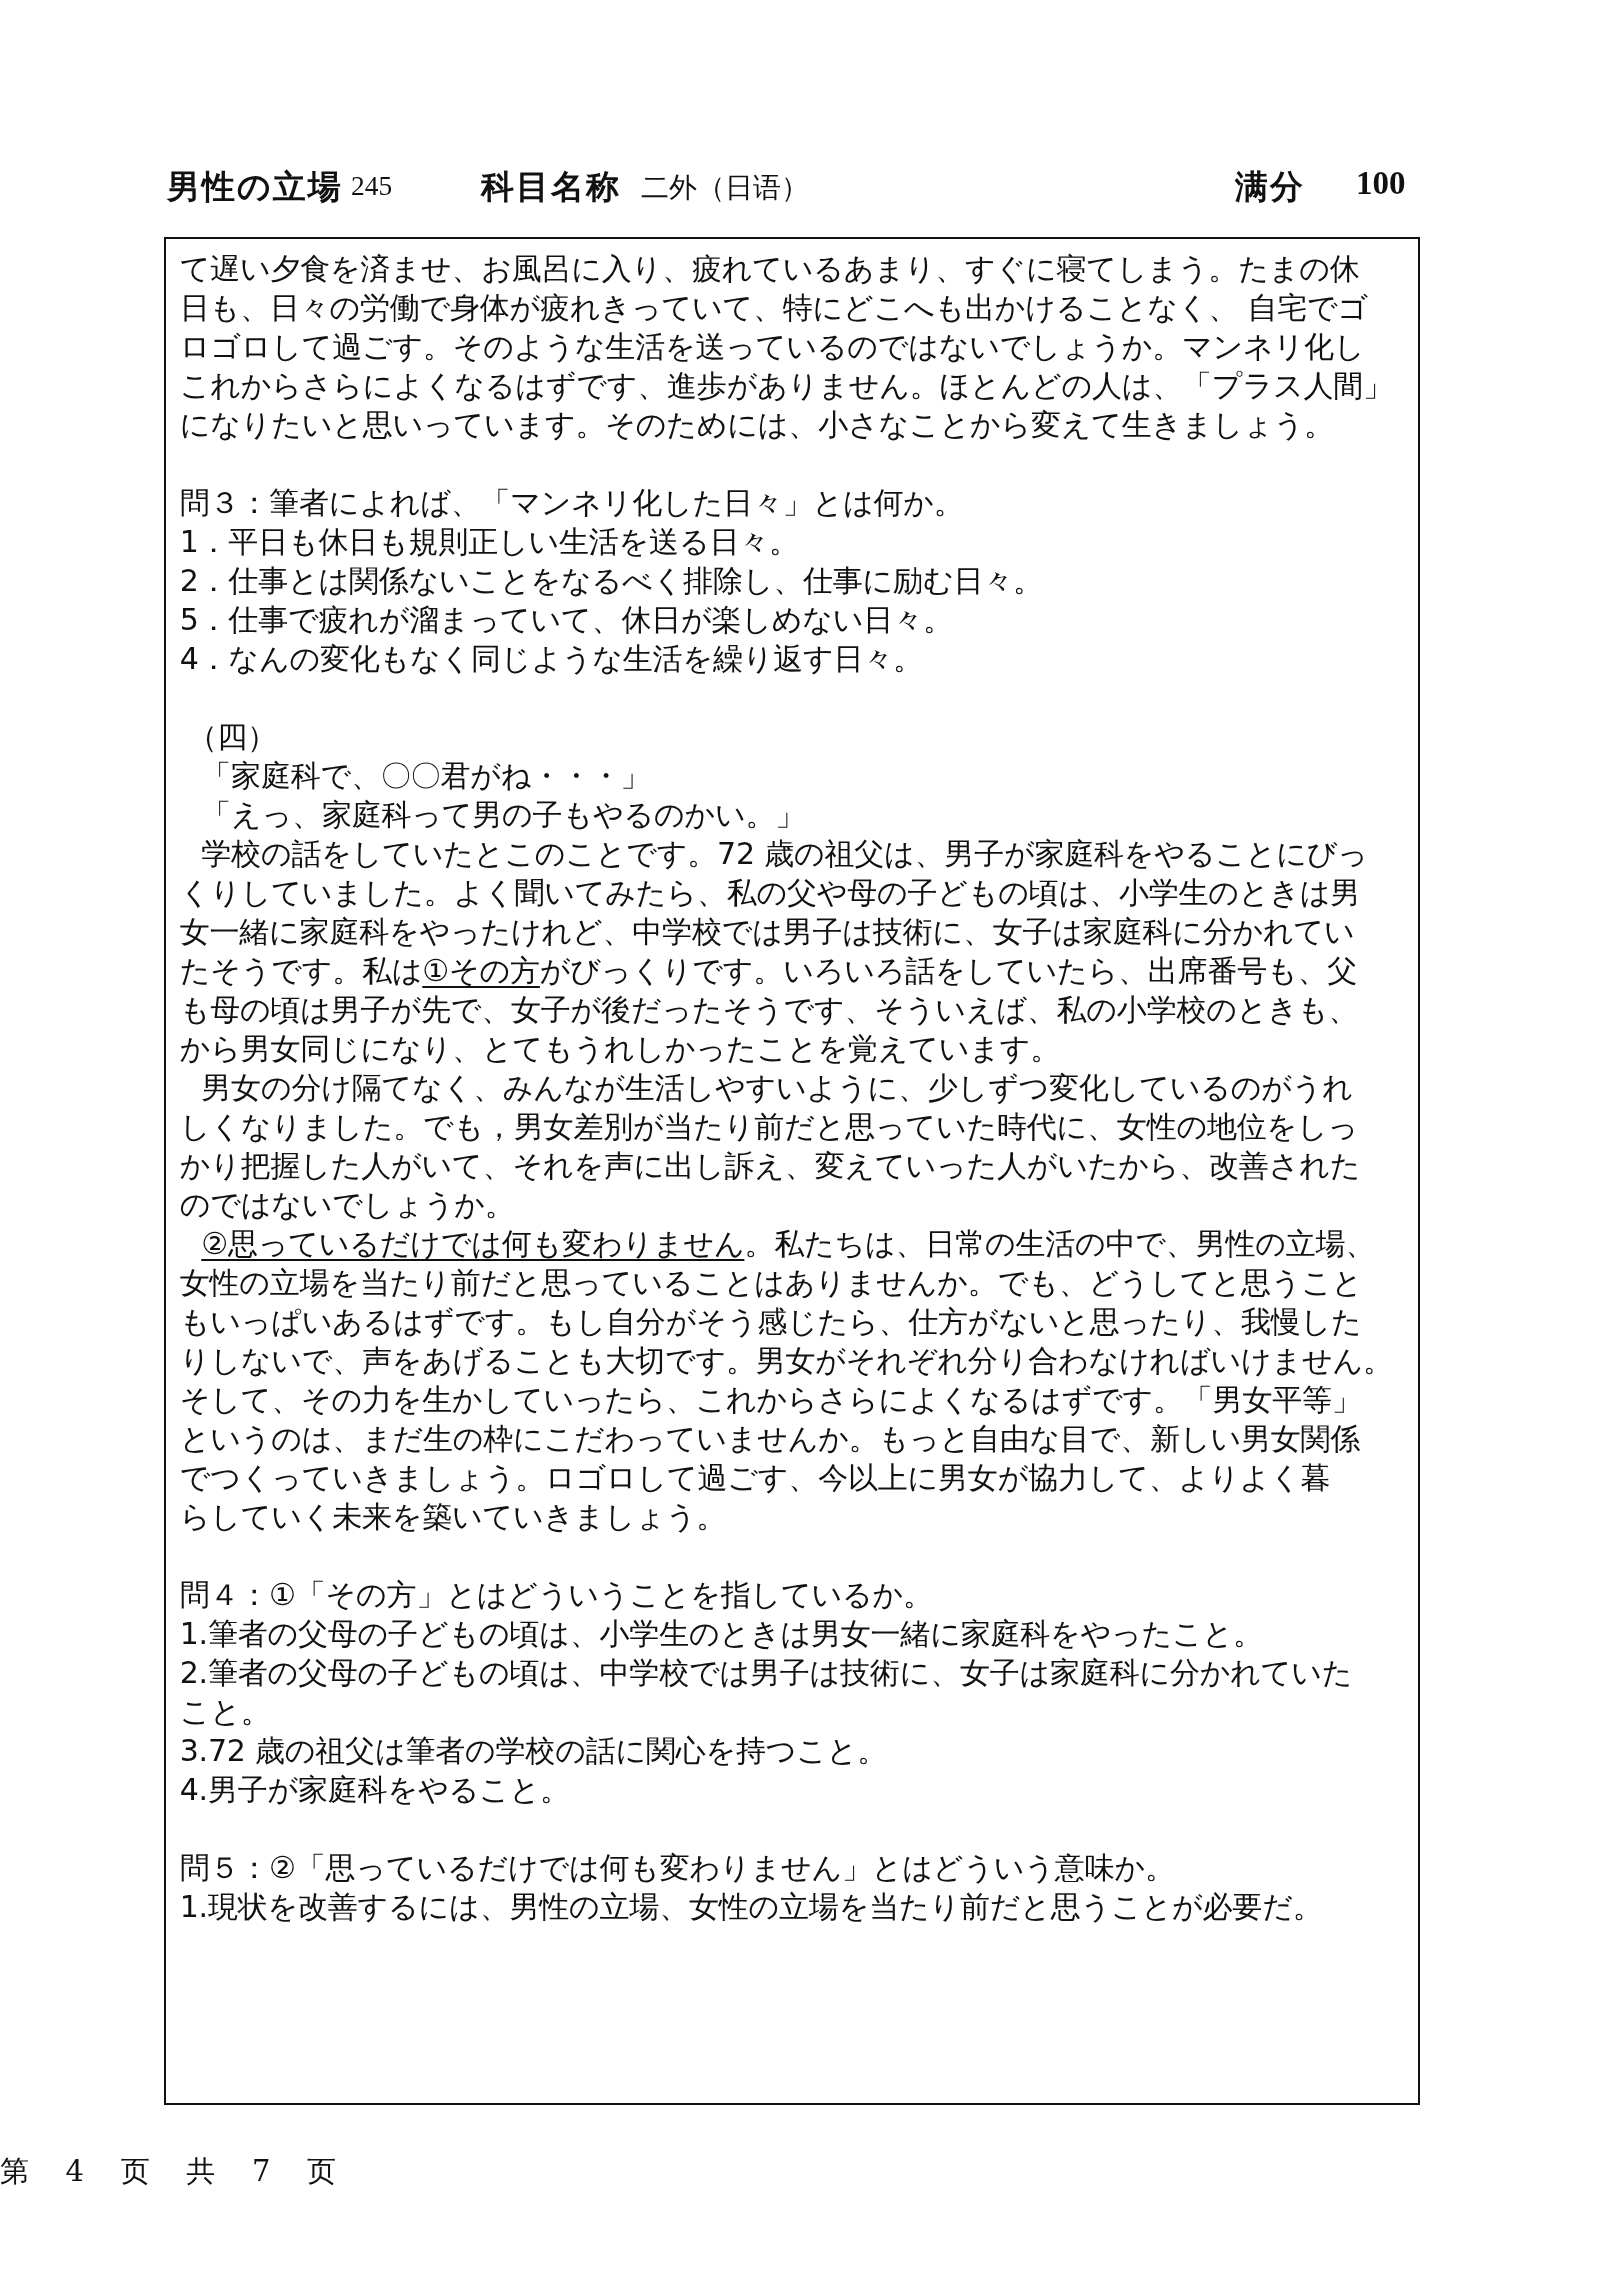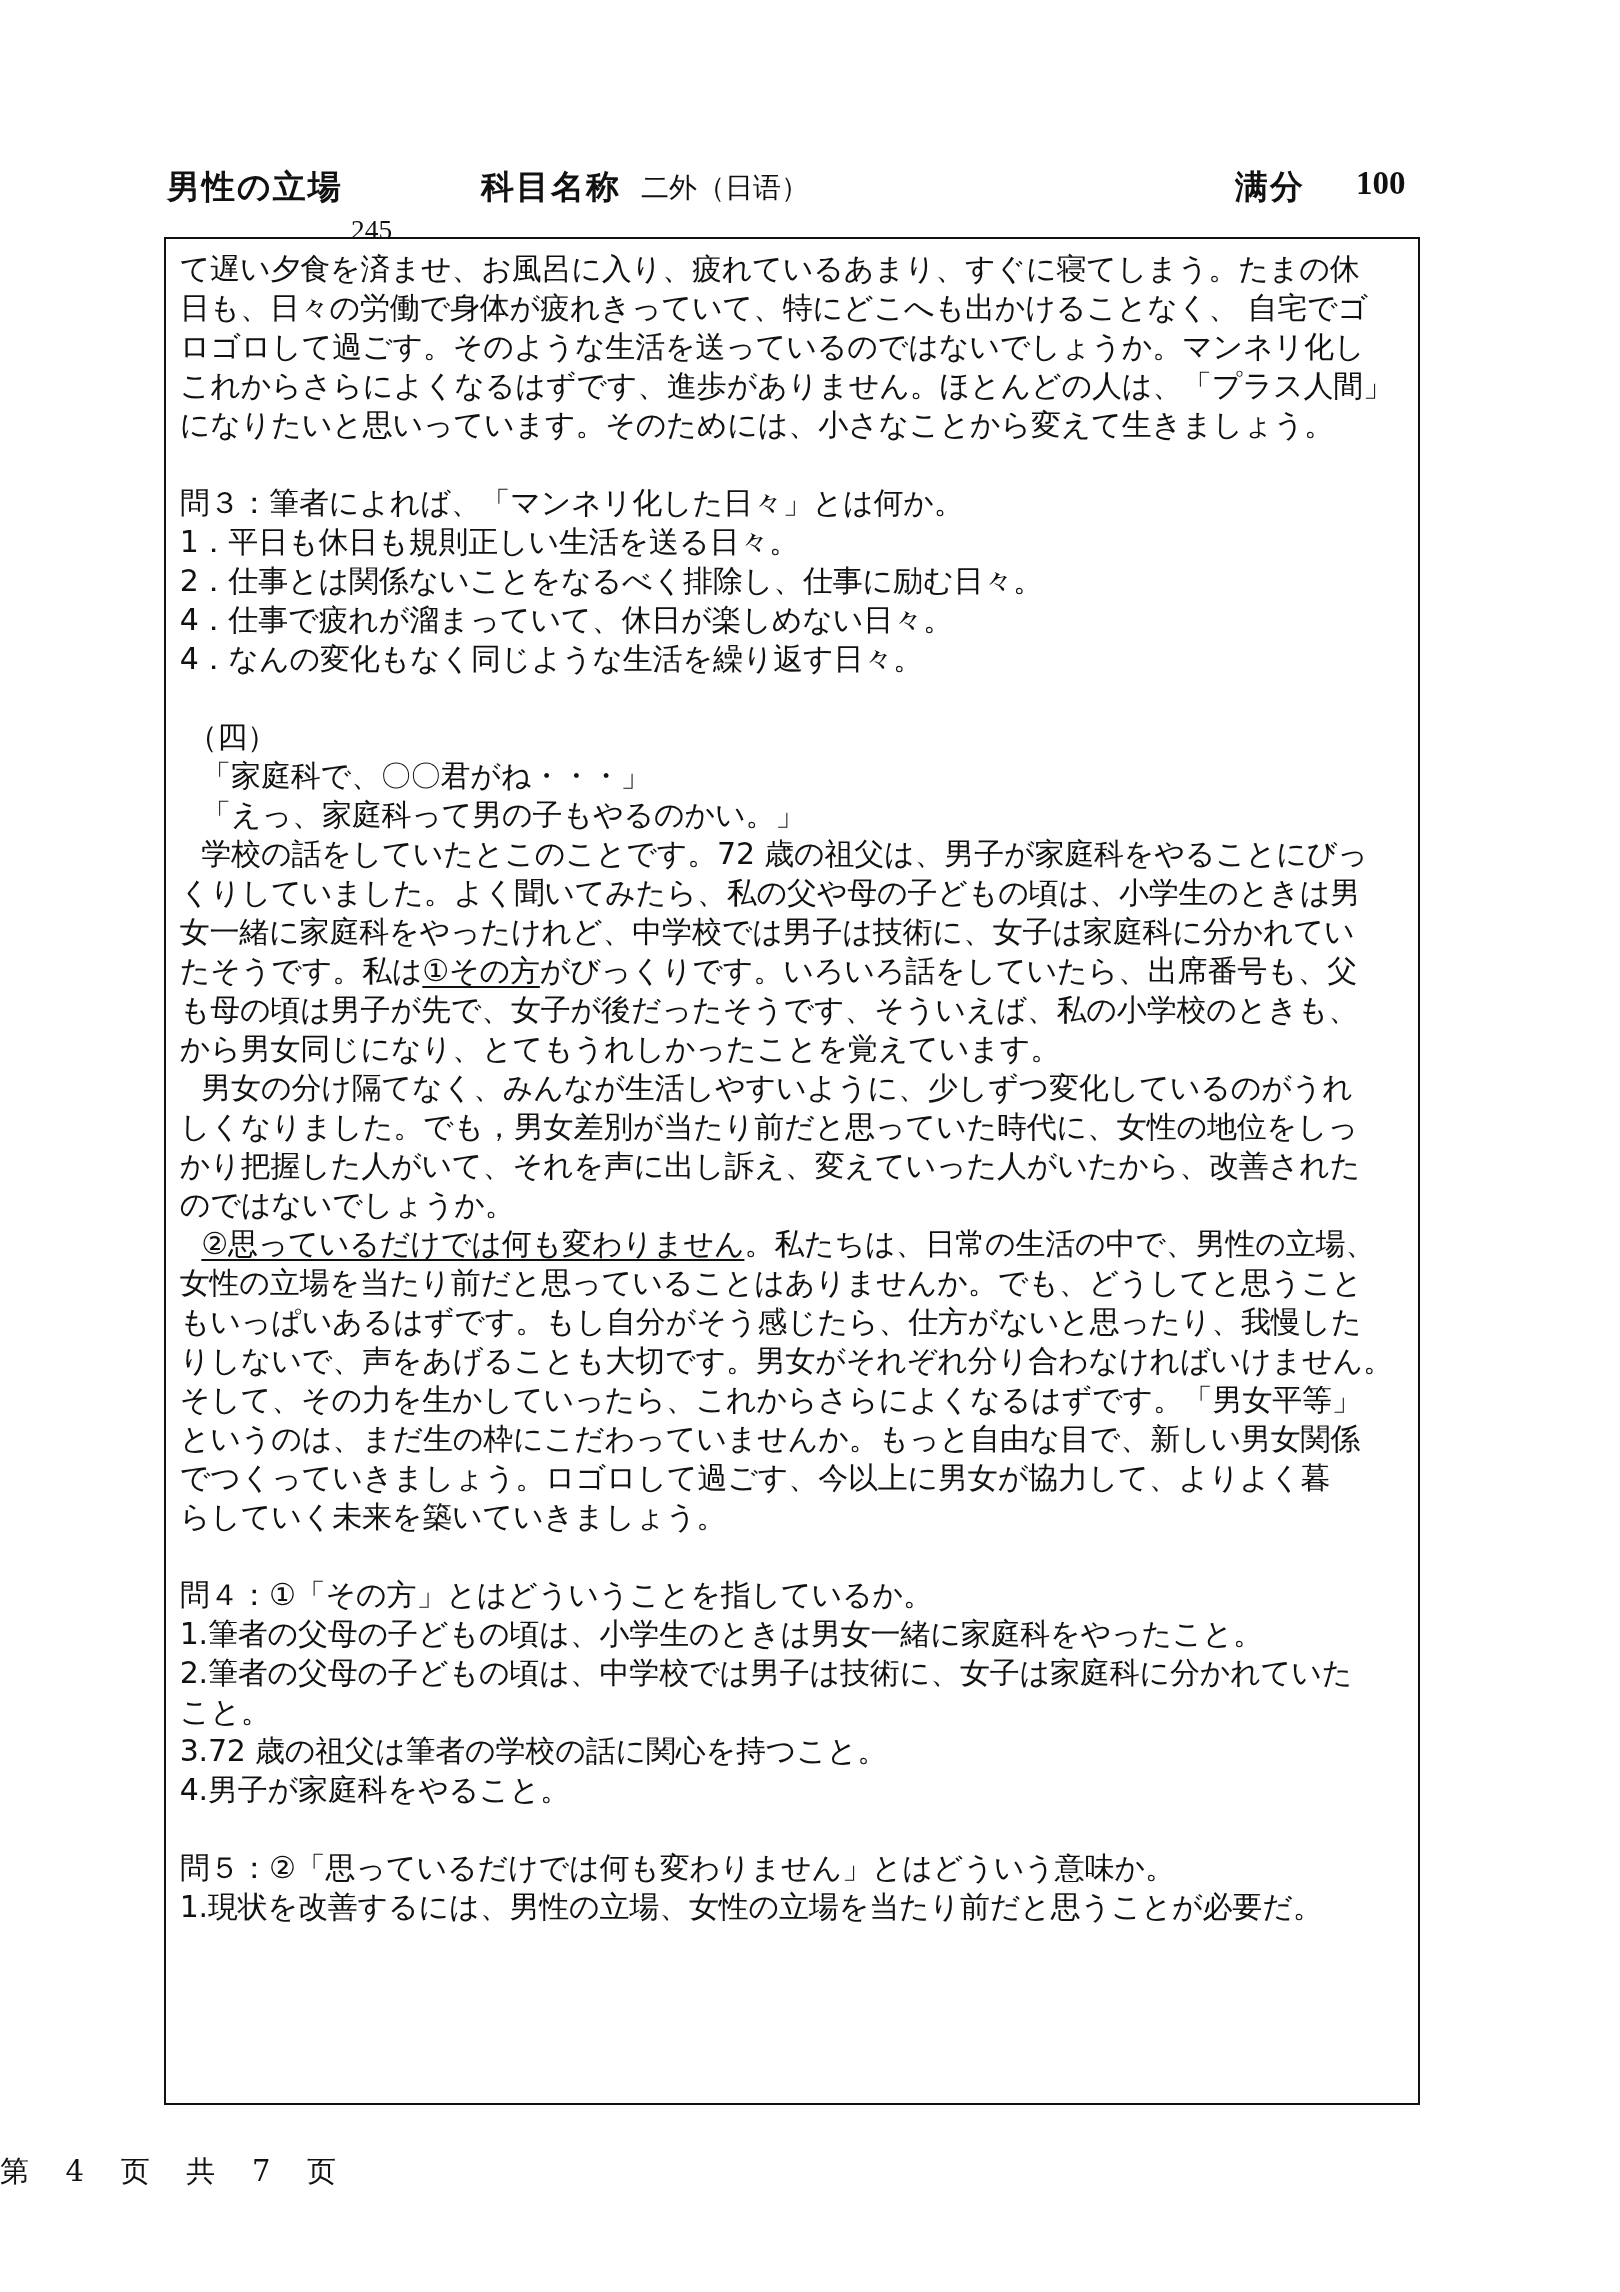--- a/index.html
+++ b/index.html
@@ -18,21 +18,21 @@
     .header {
       position: absolute;
       top: 165px;
       left: 167px;
       width: 1235px;
       height: 49px;
       font-size: 33px;
       font-weight: bold;
     }
     .header .code-label { position: absolute; left: 0; top: 0; letter-spacing: 2px; }
-    .header .code-value { position: absolute; left: 184px; top: 5.9px; font-size: 27.4px; font-weight: normal; font-family: "Liberation Serif", serif; margin-top: 44px; }
+    .header .code-value { position: absolute; left: 184px; top: 5.9px; font-size: 27.4px; font-weight: normal; font-family: "Liberation Serif", serif; }
     .header .name-label { position: absolute; left: 314px; top: 0; letter-spacing: 2px; }
     .header .name-value { position: absolute; left: 474px; top: 3.9px; font-size: 28px; font-weight: normal; }
     .header .score-label { position: absolute; left: 1068px; top: 0; letter-spacing: 2px; }
     .header .score-value { position: absolute; left: 1157px; top: 0; font-family: "Liberation Serif", serif; font-size: 33px; margin-left: 32px; }
 
     .box {
       position: absolute;
       left: 164px;
       top: 237px;
       width: 1256px;
@@ -90,21 +90,21 @@
       <div class="line">これからさらによくなるはずです、進歩がありません。ほとんどの人は、「プラス人間」</div>
       <div class="line">になりたいと思いっています。そのためには、小さなことから変えて生きましょう。</div>
     </div>
 
     <div class="gap"></div>
 
     <div>
       <div class="line">問３：筆者によれば、「マンネリ化した日々」とは何か。</div>
       <div class="line">1．平日も休日も規則正しい生活を送る日々。</div>
       <div class="line">2．仕事とは関係ないことをなるべく排除し、仕事に励む日々。</div>
-      <div class="line">4．仕事で疲れが溜まっていて、休日が楽しめない日々。</div>
+      <div class="line">5．仕事で疲れが溜まっていて、休日が楽しめない日々。</div>
       <div class="line">4．なんの変化もなく同じような生活を繰り返す日々。</div>
     </div>
 
     <div class="gap"></div>
 
     <div>
       <div class="line section-title">（四）</div>
       <div class="line indent">「家庭科で、〇〇君がね・・・」</div>
       <div class="line indent">「えっ、家庭科って男の子もやるのかい。」</div>
 

